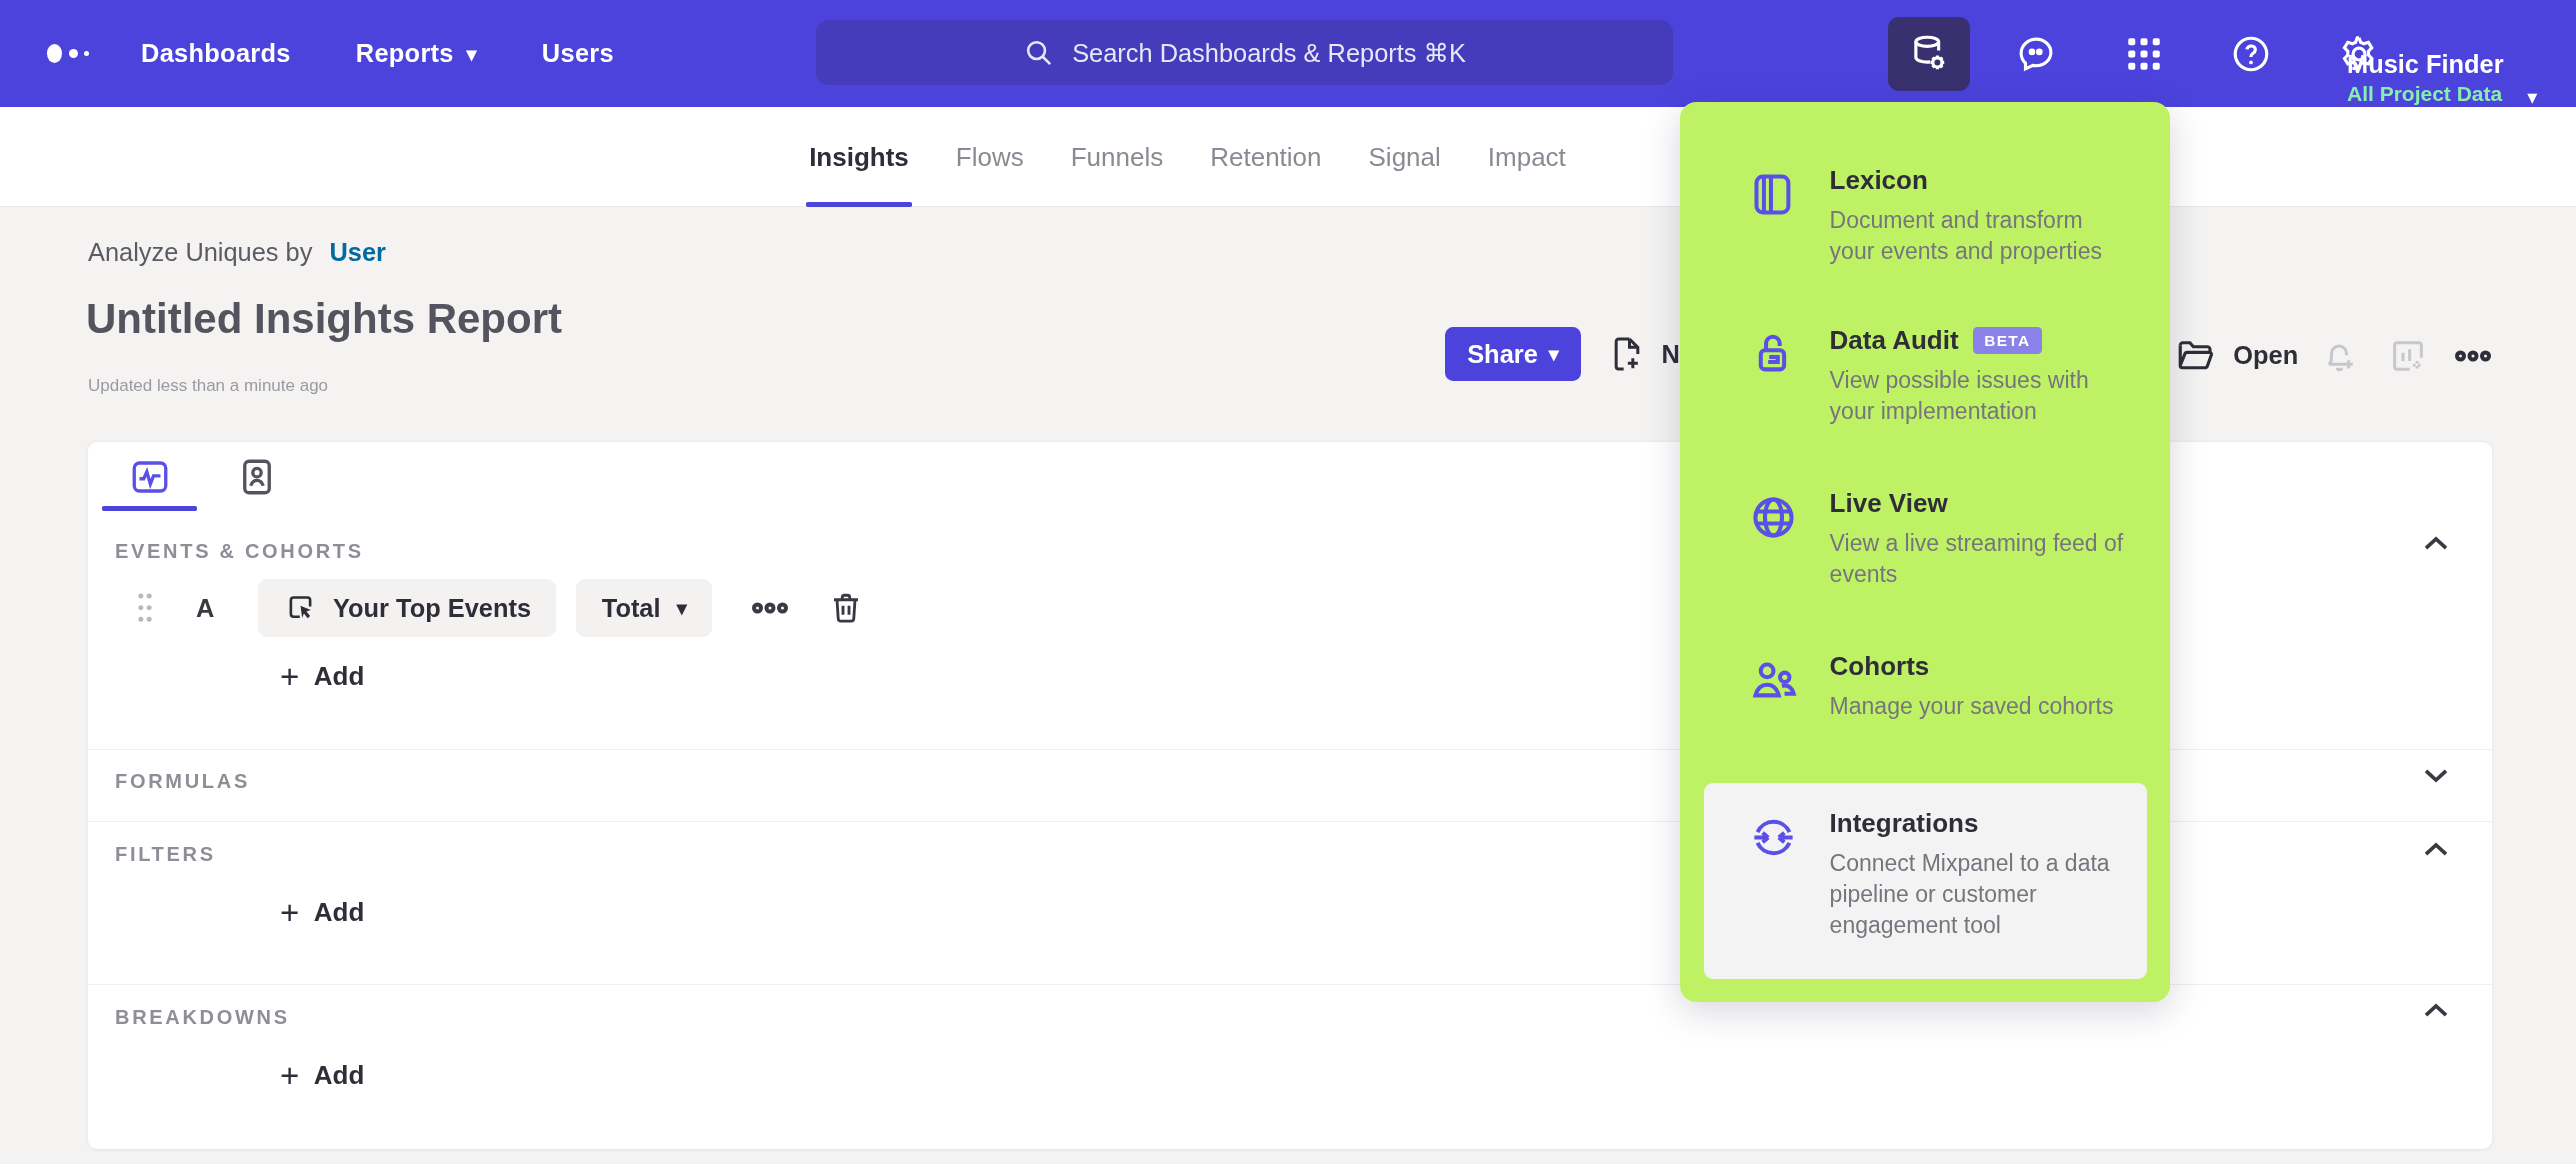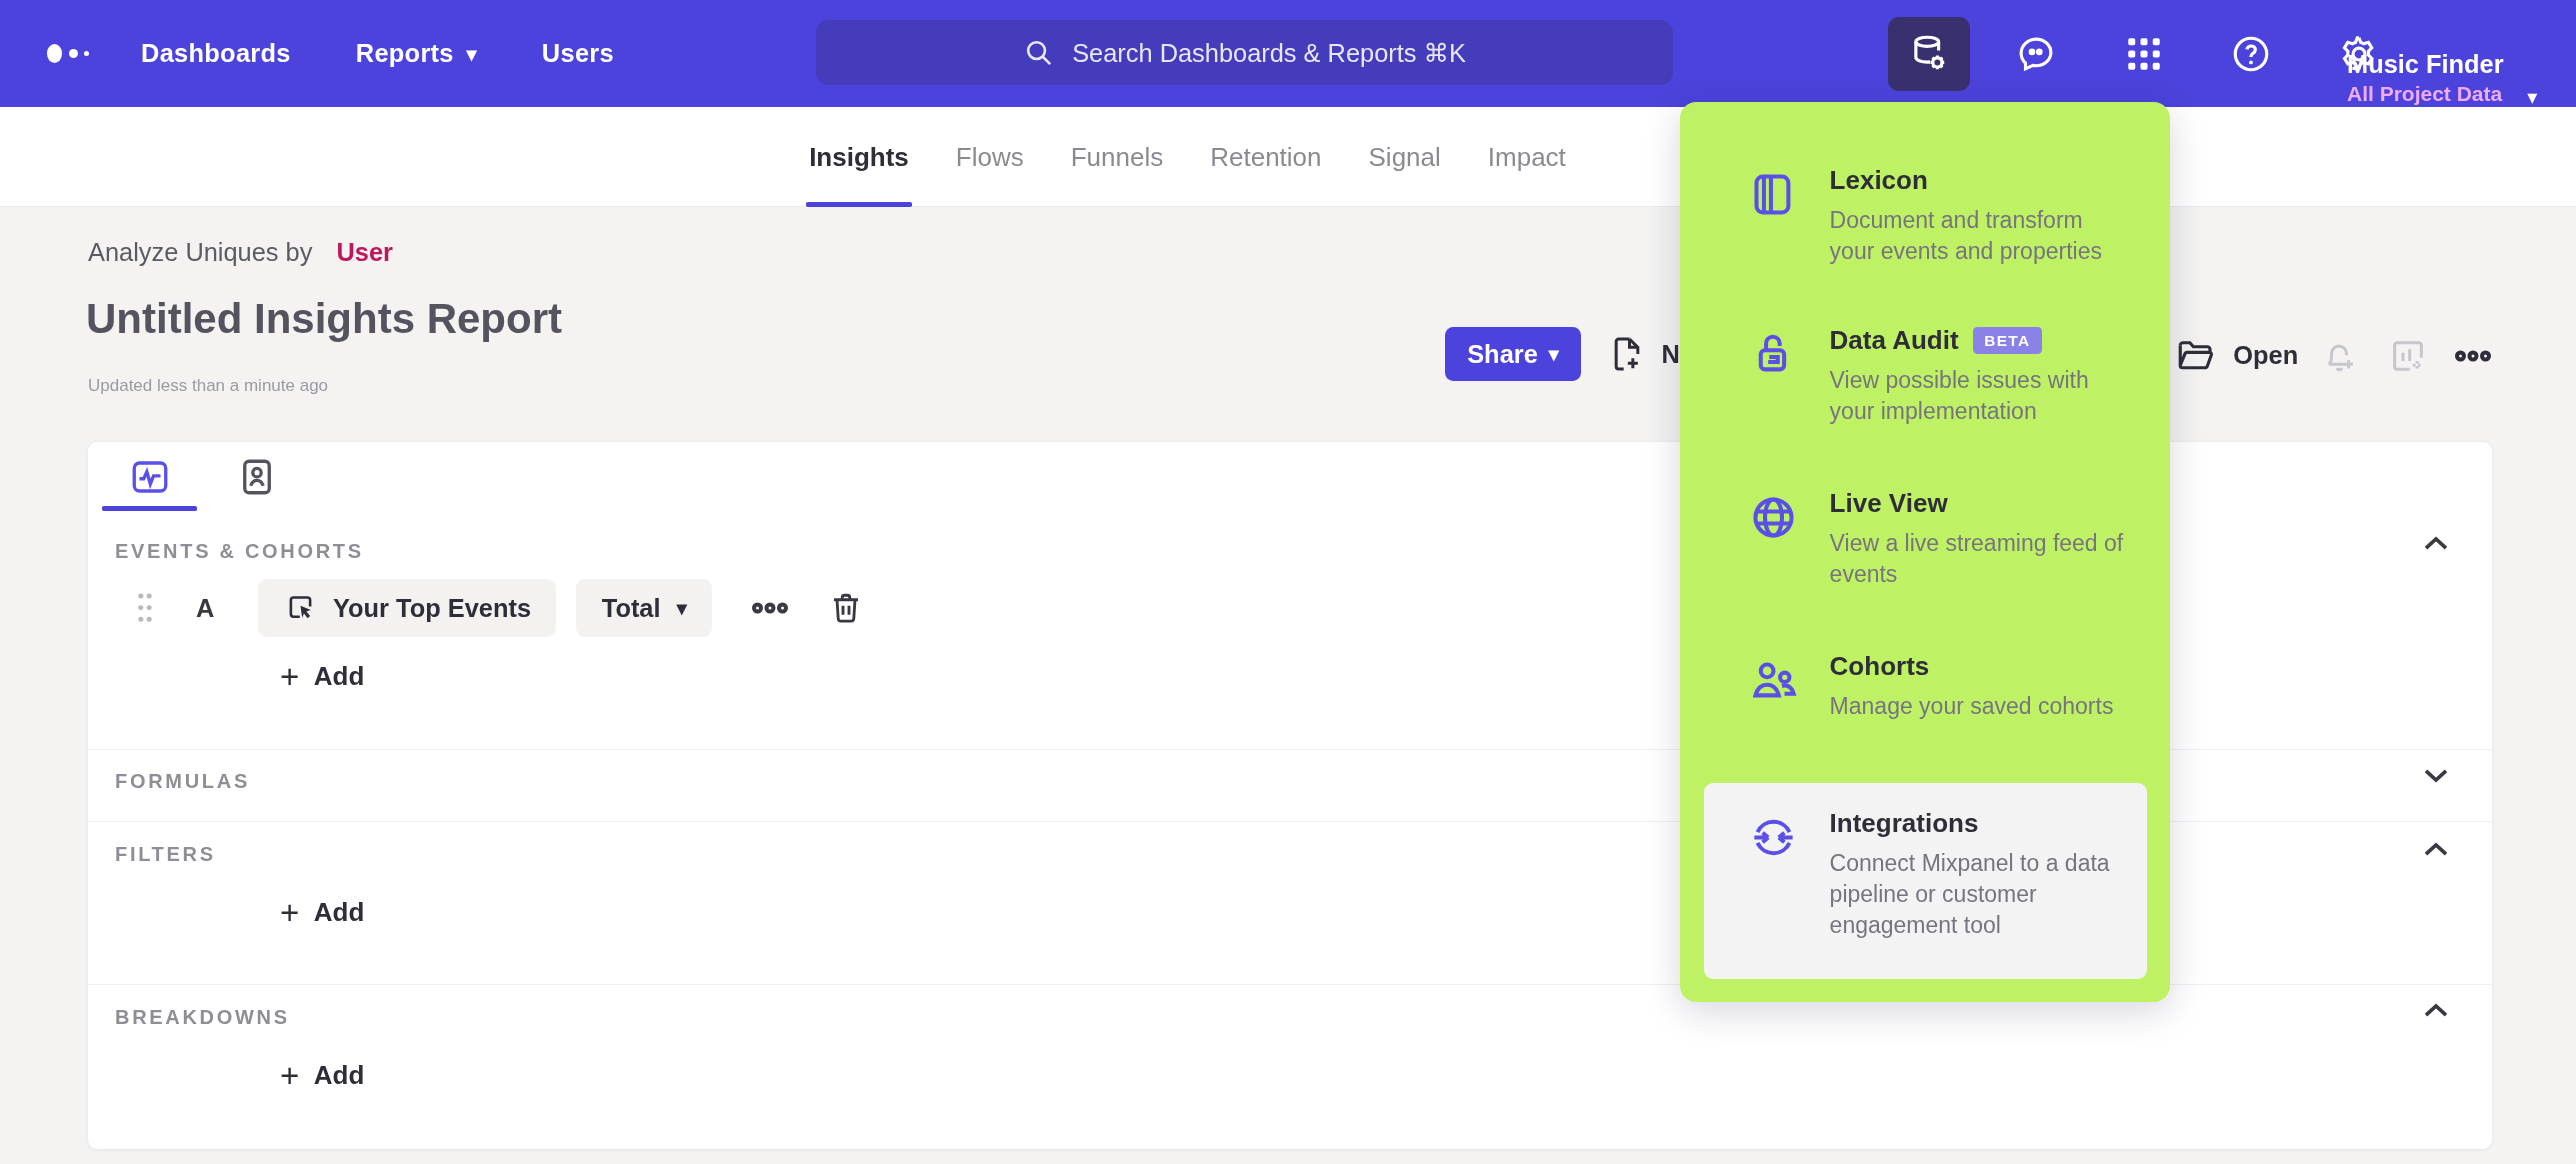--- a/index.html
+++ b/index.html
@@ -16,32 +16,32 @@
   .topnav { position:absolute; left:141px; top:0; height:107px; display:flex; align-items:center; gap:65px; }
   .topnav .nav-item { color:#fff; font-size:25.4px; font-weight:700; letter-spacing:0.3px; display:flex; align-items:center; gap:12.7px; cursor:pointer; }
   .caret { font-size:20px; color:#fff; line-height:1; }
   .searchbar { position:absolute; left:816px; top:20px; width:857px; height:65px; background:#453cbb; border-radius:12.7px; display:flex; align-items:center; justify-content:center; gap:18px; color:rgba(255,255,255,.88); font-size:25.4px; cursor:text; }
   .hdr-icons { position:absolute; left:1888px; top:0; height:107px; display:flex; align-items:center; gap:25.4px; }
   .hdr-icon-tile { width:82px; height:74px; border-radius:11px; display:flex; align-items:center; justify-content:center; color:#fff; cursor:pointer; }
   .hdr-icon-tile.active { background:#393070; }
   .hdr-icon-tile svg { width:42px; height:42px; }
   .project { position:absolute; left:2347px; top:0; height:107px; display:flex; align-items:flex-end; gap:23.6px; cursor:pointer; }
   .project .pname { color:#fff; font-size:25.4px; font-weight:700; line-height:1.25; }
-  .project .pscope { color:#f0abfc; font-size:21px; font-weight:700; line-height:1.25; }
+  .project .pscope { color:#86efac; font-size:21px; font-weight:700; line-height:1.25; }
 
   
   .tabstrip { position:absolute; left:0; top:107px; width:2576px; height:100px; background:#fff; border-bottom:1.8px solid #e9e8ea; }
   .tabs { position:absolute; left:0; top:0; width:2375px; height:100px; display:flex; justify-content:center; align-items:center; gap:47px; }
   .tab { position:relative; height:100px; display:flex; align-items:center; font-size:26px; color:#8b8a93; cursor:pointer; }
   .tab.active { color:#2f2d38; font-weight:700; }
   .tab.active .underline { position:absolute; left:-3.6px; right:-3.6px; bottom:0; height:5.4px; background:#4c43dc; border-radius:1.8px; }
 
   
   .analyze { position:absolute; left:88px; top:238px; font-size:25.4px; color:#5c5b64; }
-  .analyze b { color:#be185d; font-weight:700; margin-left:24px; }
+  .analyze b { color:#0369a1; font-weight:700; margin-left:17px; }
   .report-title { position:absolute; left:86px; top:295px; font-size:42px; font-weight:700; color:#55535e; }
   .updated { position:absolute; left:88px; top:376px; font-size:17px; color:#9b9aa2; }
 
   
   .share-btn { position:absolute; left:1445px; top:327px; width:136px; height:54px; background:#4c43dc; border:none; border-radius:8.2px; color:#fff; font-size:25.4px; font-weight:700; display:flex; align-items:center; justify-content:center; gap:11px; cursor:pointer; font-family:inherit; }
   .new-btn { position:absolute; left:1607px; top:334px; display:flex; align-items:center; gap:14.5px; font-size:25.4px; font-weight:700; color:#2f2d38; cursor:pointer; }
   .open-btn { position:absolute; left:2175px; top:334px; display:flex; align-items:center; gap:16.3px; font-size:25.4px; font-weight:700; color:#2f2d38; cursor:pointer; }
   .icon-btn { position:absolute; top:334px; width:44px; height:44px; display:flex; align-items:center; justify-content:center; cursor:pointer; }
   .icon-btn svg { width:40px; height:40px; }
   .muted { color:#c7c6cd; }

